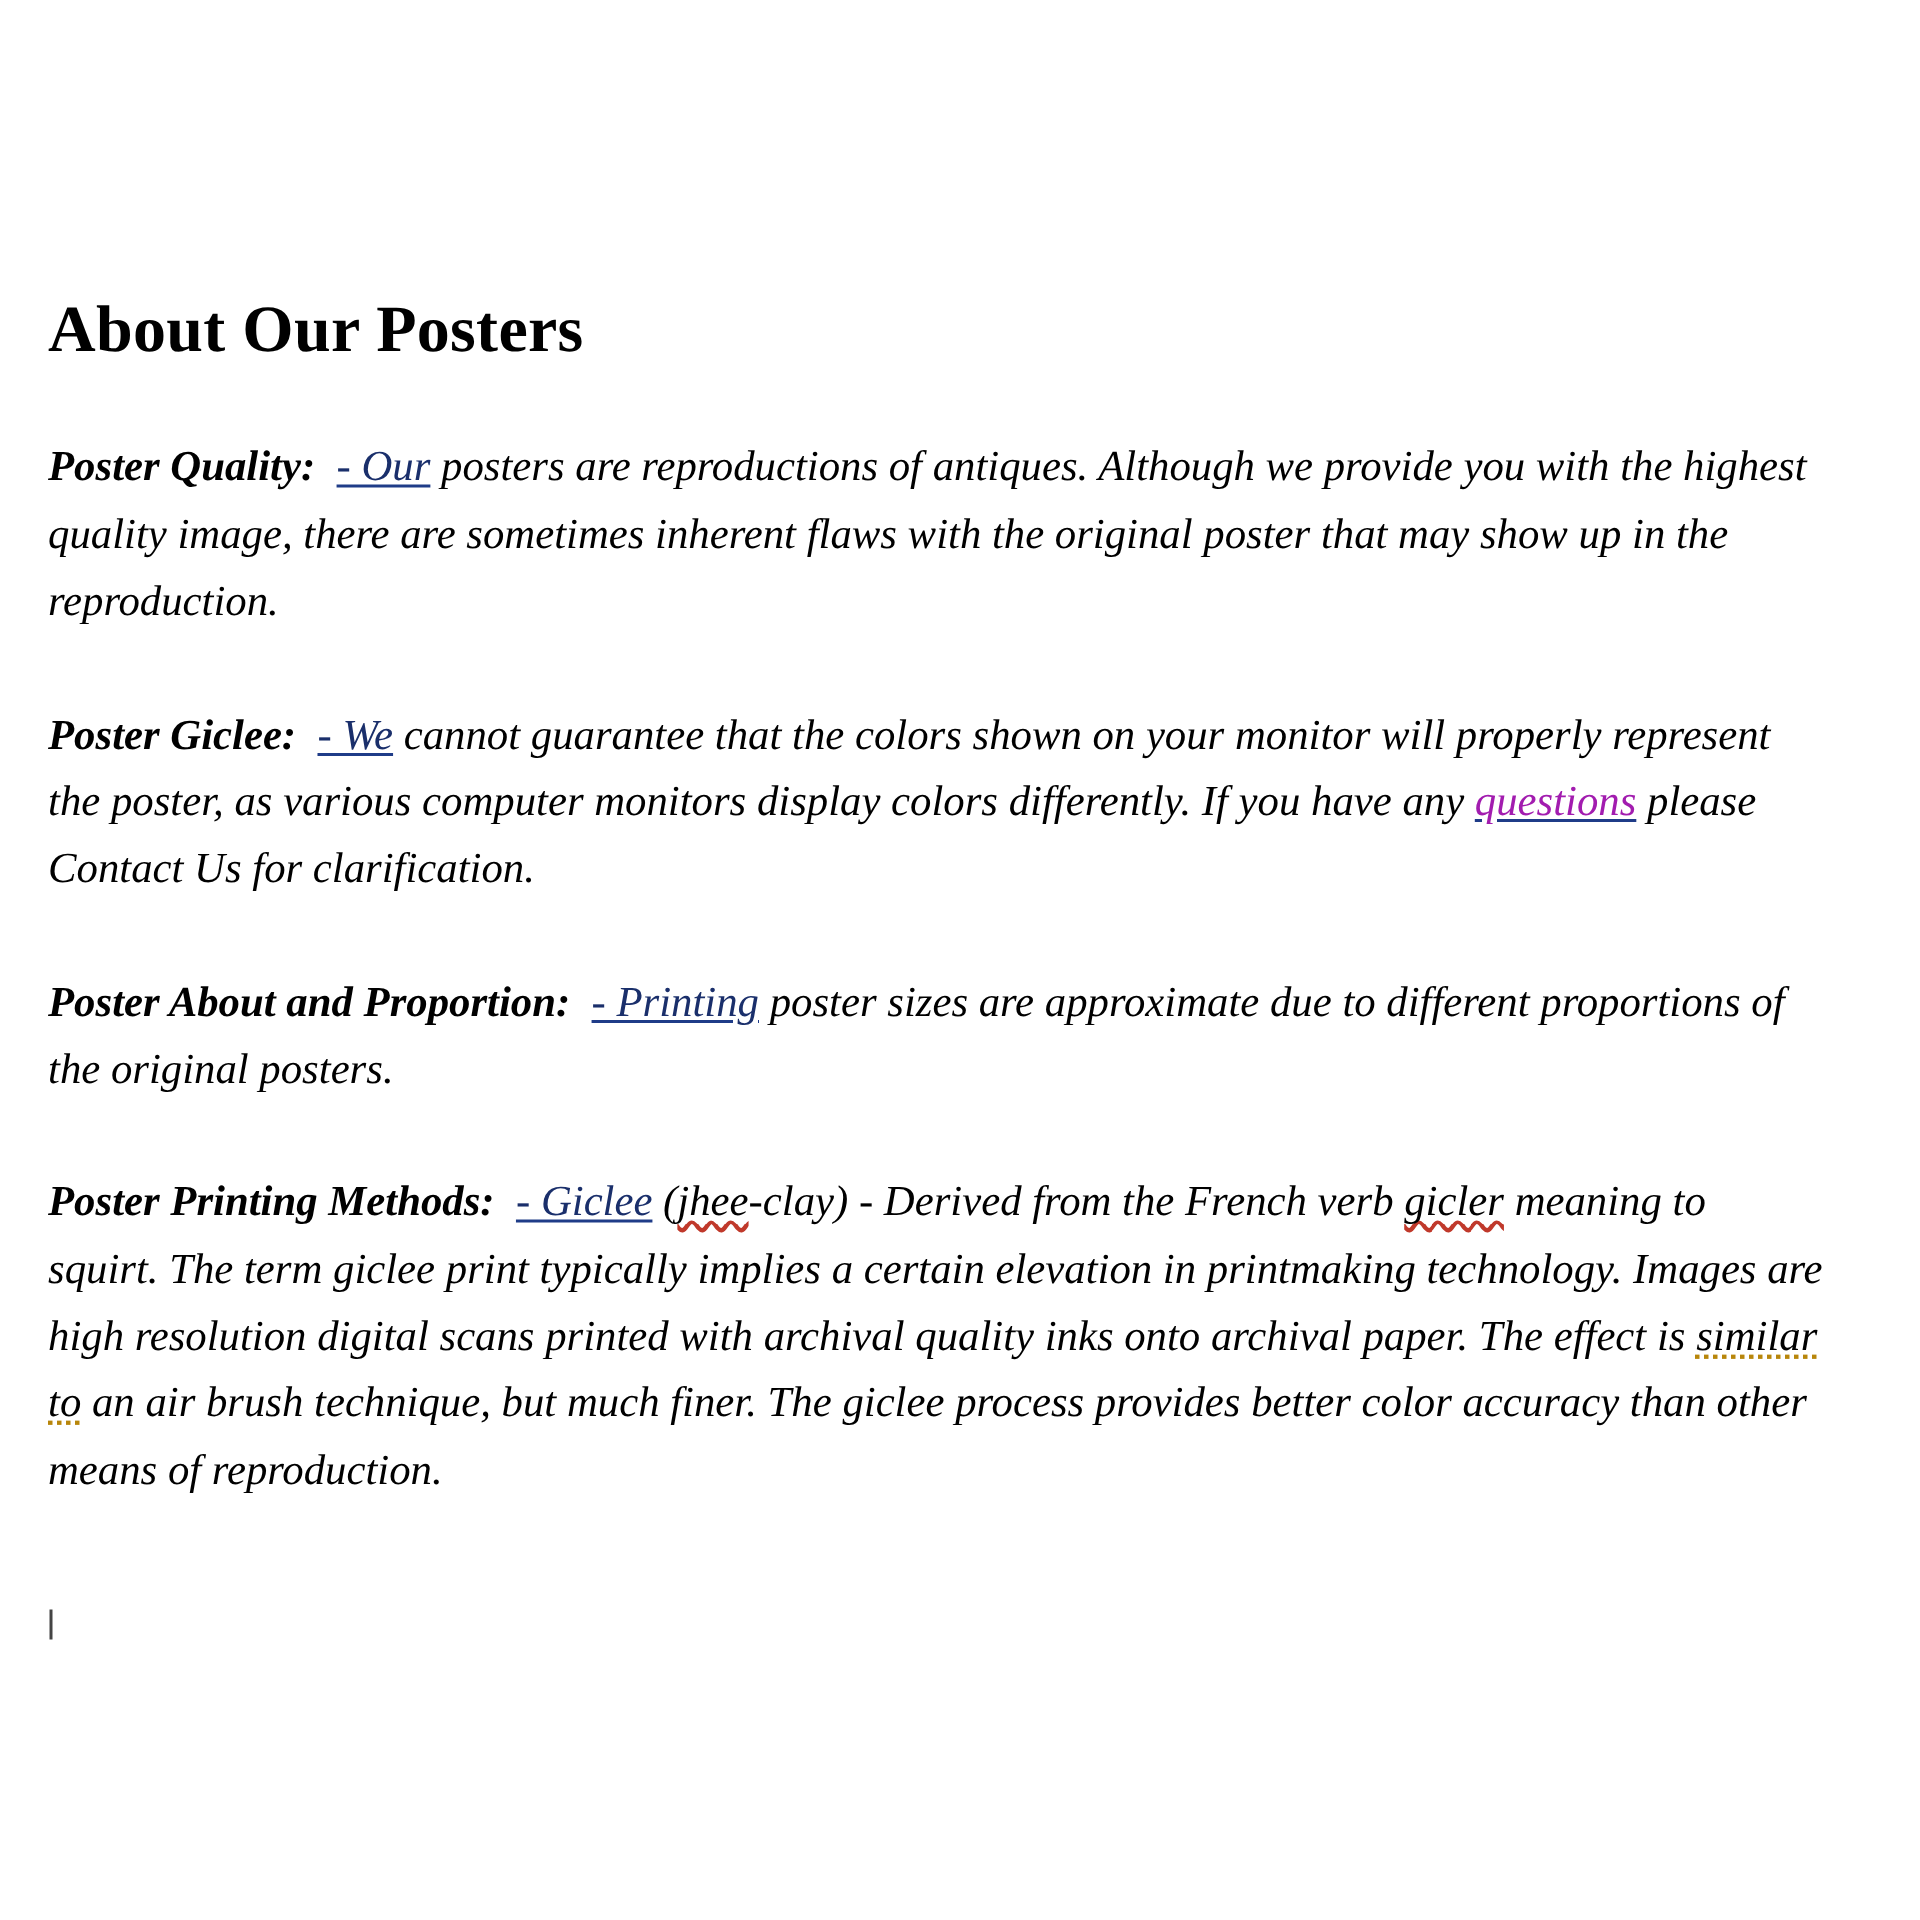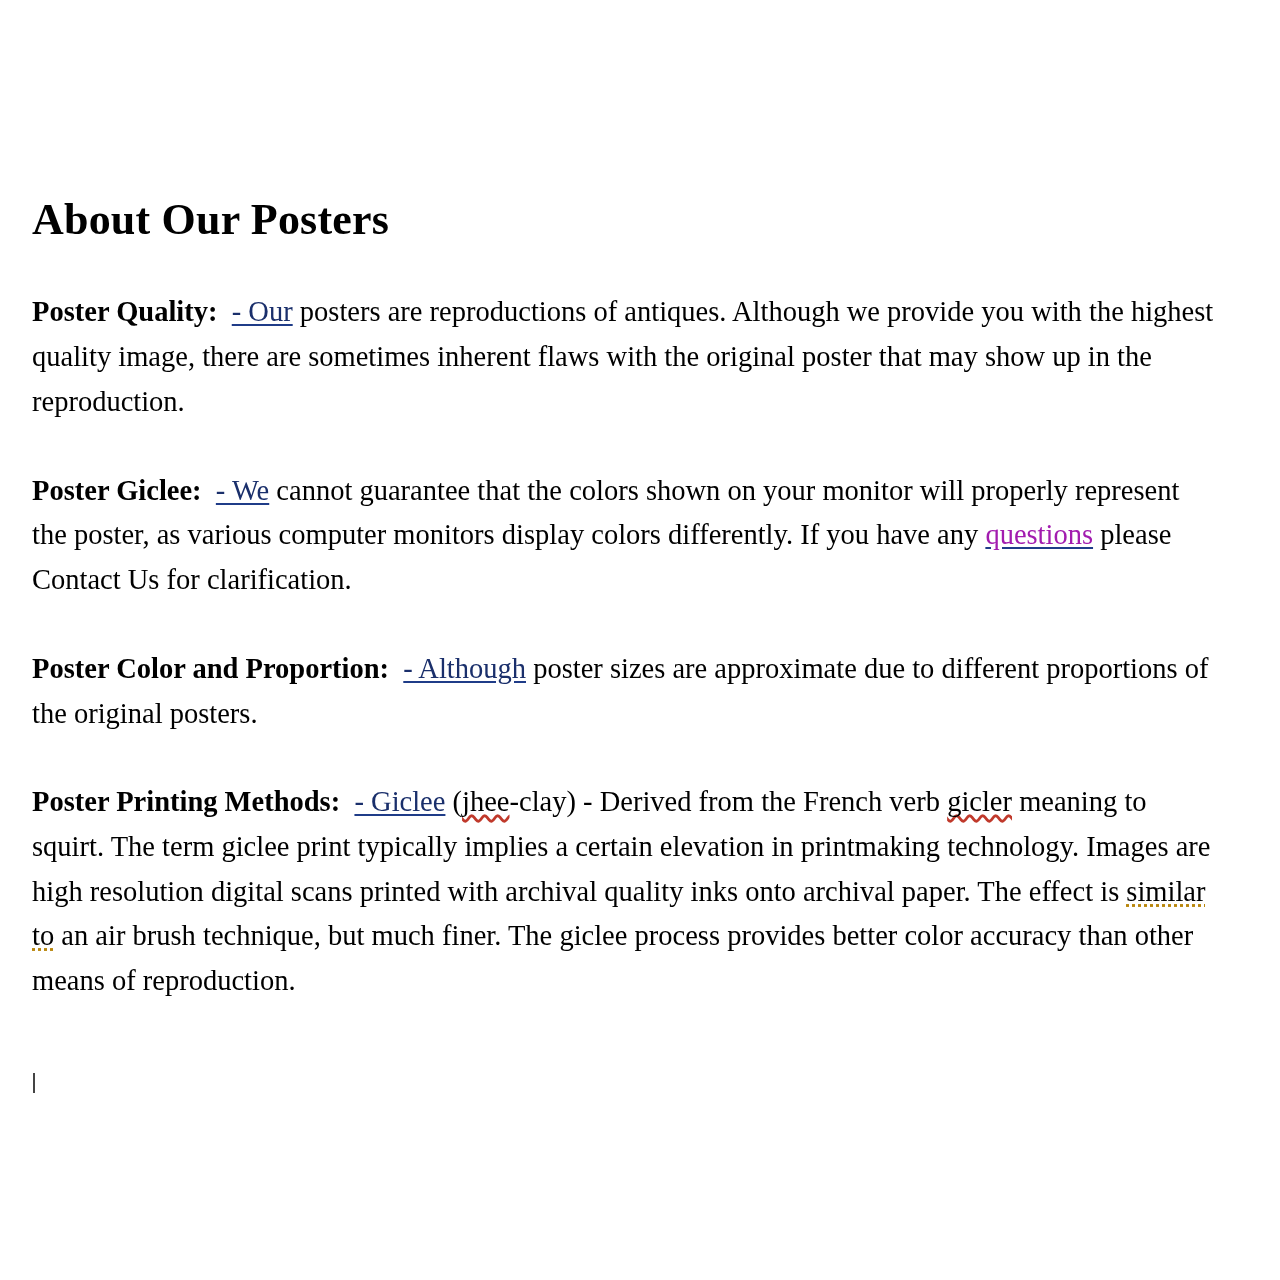--- a/index.html
+++ b/index.html
@@ -27,20 +27,21 @@
     font-weight: bold;
     letter-spacing: 0.2px;
     margin: 0 0 46px 0;
     line-height: 1.1;
   }
   .para {
     font-size: 28.5px;
     line-height: 1.57;
     margin: 12px 0 44px 0;
     text-align: left;
+    font-style: italic;
   }
   .para:last-child {
     margin-bottom: 0;
   }
   .label {
     font-weight: bold;
   }
   .lead {
     text-decoration: underline;
     text-decoration-color: #1f3c88;
@@ -83,21 +84,21 @@
 
     <p class="para">
       <span class="label">Poster Quality:</span><span>&nbsp; </span><span class="lead">-  Our</span><span> posters are reproductions of antiques. Although we provide you with the highest quality image, there are sometimes inherent flaws with the original poster that may show up in the reproduction.</span>
     </p>
 
     <p class="para">
       <span class="label">Poster Giclee:</span><span>&nbsp; </span><span class="lead">-  We</span><span> cannot guarantee that the colors shown on your monitor will properly represent the poster, as various computer monitors display colors differently. If you have any </span><span class="link">questions</span><span> please Contact Us for clarification.</span>
     </p>
 
     <p class="para">
-      <span class="label">Poster Color and Proportion:</span><span>&nbsp; </span><span class="lead">-  Although</span><span> poster sizes are approximate due to different proportions of the original posters.</span>
+      <span class="label">Poster About and Proportion:</span><span>&nbsp; </span><span class="lead">-  Printing</span><span> poster sizes are approximate due to different proportions of the original posters.</span>
     </p>
 
     <p class="para">
       <span class="label">Poster Printing Methods:</span><span>&nbsp; </span><span class="lead">-  Giclee</span><span> (</span><span class="spell">jhee</span><span>-clay) - Derived from the French verb </span><span class="spell">gicler</span><span> meaning to squirt. The term giclee print typically implies a certain elevation in printmaking technology. Images are high resolution digital scans printed with archival quality inks onto archival paper. The effect is </span><span class="grammar">similar to</span><span> an air brush technique, but much finer. The giclee process provides better color accuracy than other means of reproduction.</span>
     </p>
 
   </div>
 
   <div class="caret"></div>
 

